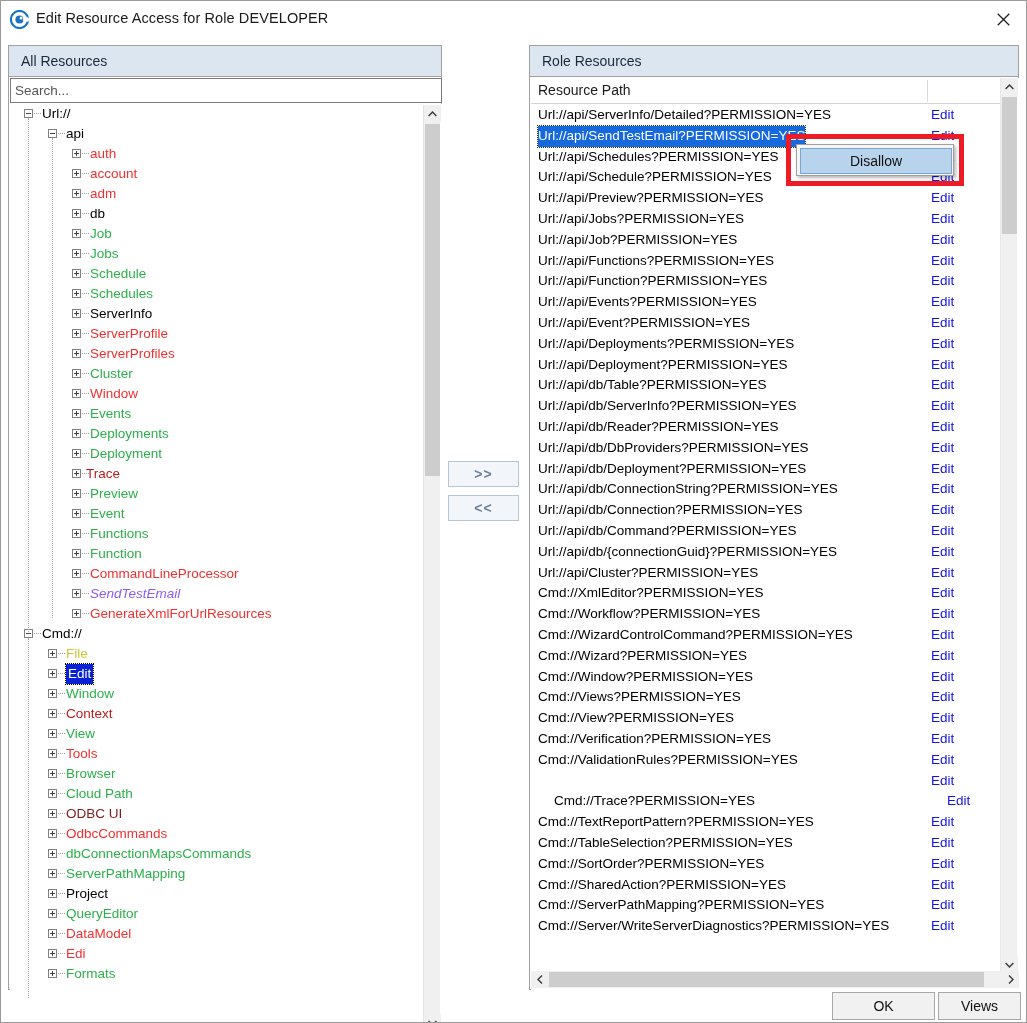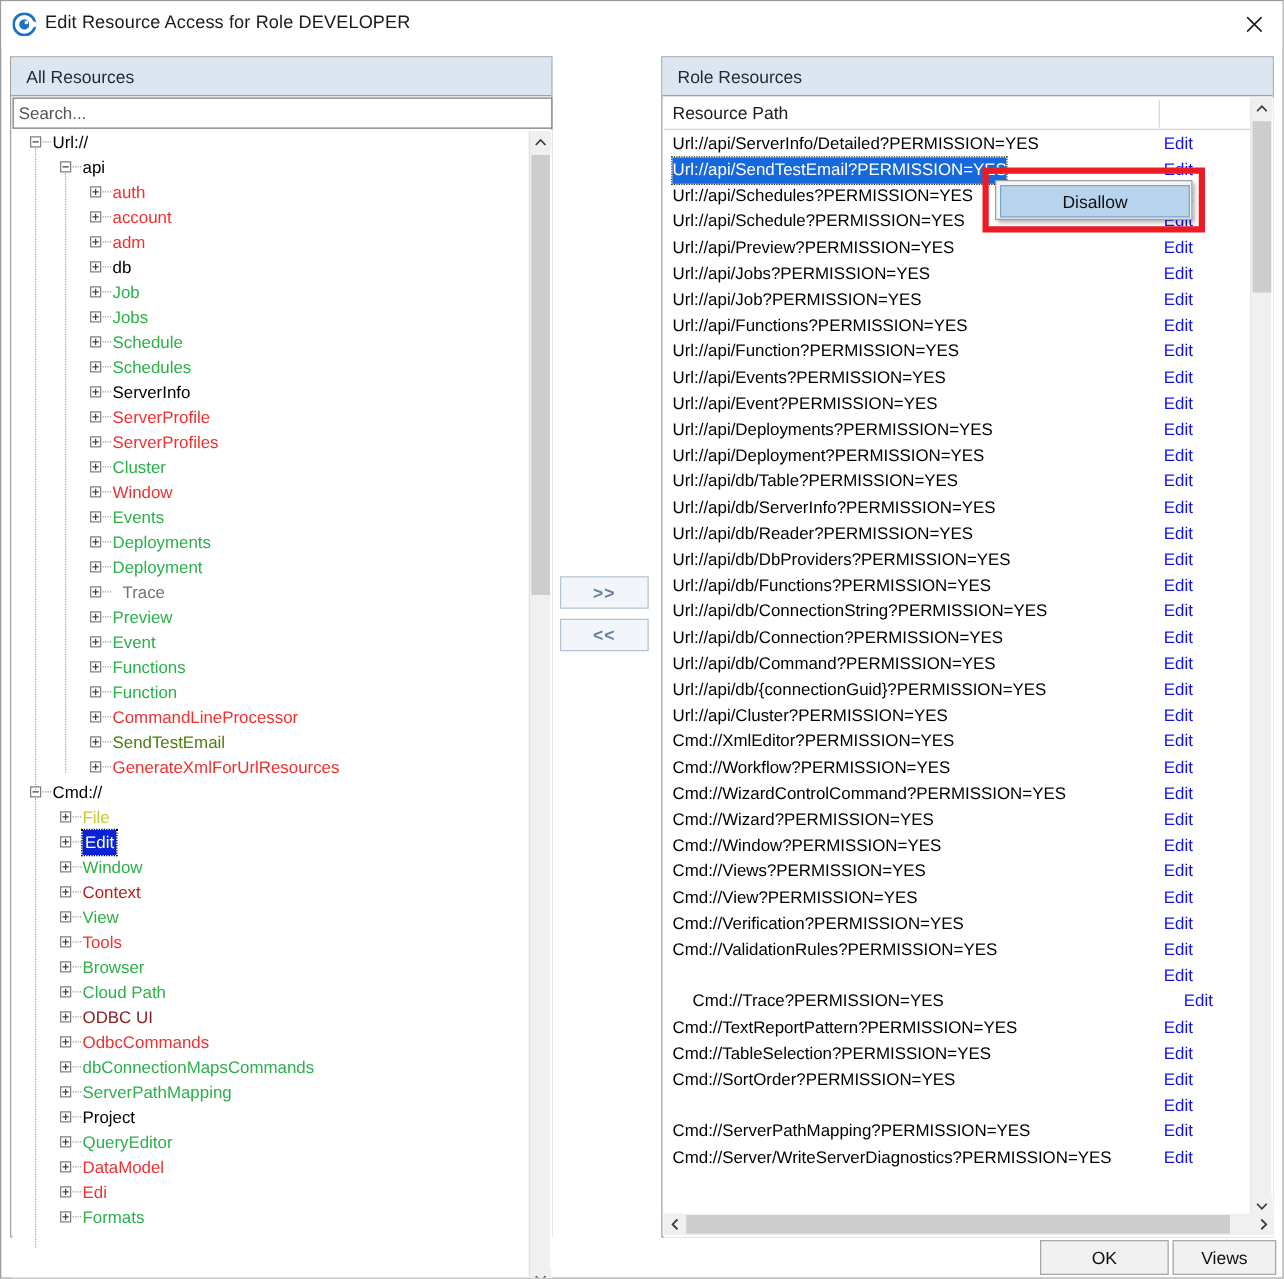--- a/index.html
+++ b/index.html
@@ -451,21 +451,21 @@
             <span class="tlabel" style="left: 80px; color: rgb(43, 176, 74);">Deployments</span>
           </div>
           <div class="tnode" style="top: 340px; left: 0px; right: 0px;">
             <span class="tbox plus" style="left: 62px;"></span>
             <span class="tdots" style="left: 72px;"></span>
             <span class="tlabel" style="left: 80px; color: rgb(43, 176, 74);">Deployment</span>
           </div>
           <div class="tnode" style="top: 360px; left: 0px; right: 0px;">
             <span class="tbox plus" style="left: 62px;"></span>
             <span class="tdots" style="left: 72px;"></span>
-            <span class="tlabel" style="left: 88px; color: #737373;">Trace</span>
+            <span class="tlabel" style="left: 76px; color: #b91c1c;">Trace</span>
           </div>
           <div class="tnode" style="top: 380px; left: 0px; right: 0px;">
             <span class="tbox plus" style="left: 62px;"></span>
             <span class="tdots" style="left: 72px;"></span>
             <span class="tlabel" style="left: 80px; color: rgb(43, 176, 74);">Preview</span>
           </div>
           <div class="tnode" style="top: 400px; left: 0px; right: 0px;">
             <span class="tbox plus" style="left: 62px;"></span>
             <span class="tdots" style="left: 72px;"></span>
             <span class="tlabel" style="left: 80px; color: rgb(43, 176, 74);">Event</span>
@@ -481,21 +481,21 @@
             <span class="tlabel" style="left: 80px; color: rgb(43, 176, 74);">Function</span>
           </div>
           <div class="tnode" style="top: 460px; left: 0px; right: 0px; padding-left: 45px;">
             <span class="tbox plus" style="left: 62px;"></span>
             <span class="tdots" style="left: 72px;"></span>
             <span class="tlabel" style="left: 80px; color: rgb(240, 48, 48);">CommandLineProcessor</span>
           </div>
           <div class="tnode" style="top: 480px; left: 0px; right: 0px;">
             <span class="tbox plus" style="left: 62px;"></span>
             <span class="tdots" style="left: 72px;"></span>
-            <span class="tlabel" style="left: 80px; color: #4d7c0f;">SendTestEmail</span>
+            <span class="tlabel" style="left: 80px; color: #8b5cf6; font-style: italic;">SendTestEmail</span>
           </div>
           <div class="tnode" style="top: 500px; left: 0px; right: 0px;">
             <span class="tbox plus" style="left: 62px;"></span>
             <span class="tdots" style="left: 72px;"></span>
             <span class="tlabel" style="left: 80px; color: rgb(240, 48, 48);">GenerateXmlForUrlResources</span>
           </div>
           <div class="tnode" style="top: 520px; left: 0px; right: 0px;">
             <span class="tbox" style="left: 14px;"></span>
             <span class="tdots" style="left: 24px;"></span>
             <span class="tlabel" style="left: 32px; color: rgb(0, 0, 0);">Cmd://</span>
@@ -680,21 +680,21 @@
           </div>
           <div class="grow" style="top: 339px;">
             <span class="gpath">Url://api/db/Reader?PERMISSION=YES</span>
             <span class="gedit">Edit</span>
           </div>
           <div class="grow" style="top: 359.8px;">
             <span class="gpath">Url://api/db/DbProviders?PERMISSION=YES</span>
             <span class="gedit">Edit</span>
           </div>
           <div class="grow" style="top: 380.6px;">
-            <span class="gpath">Url://api/db/Functions?PERMISSION=YES</span>
+            <span class="gpath">Url://api/db/Deployment?PERMISSION=YES</span>
             <span class="gedit">Edit</span>
           </div>
           <div class="grow" style="top: 401.4px;">
             <span class="gpath">Url://api/db/ConnectionString?PERMISSION=YES</span>
             <span class="gedit">Edit</span>
           </div>
           <div class="grow" style="top: 422.2px;">
             <span class="gpath">Url://api/db/Connection?PERMISSION=YES</span>
             <span class="gedit">Edit</span>
           </div>
@@ -759,20 +759,21 @@
           </div>
           <div class="grow" style="top: 755px;">
             <span class="gpath">Cmd://TableSelection?PERMISSION=YES</span>
             <span class="gedit">Edit</span>
           </div>
           <div class="grow" style="top: 775.8px;">
             <span class="gpath">Cmd://SortOrder?PERMISSION=YES</span>
             <span class="gedit">Edit</span>
           </div>
           <div class="grow" style="top: 796.6px;">
+            <span class="gpath">Cmd://SharedAction?PERMISSION=YES</span>
             <span class="gedit">Edit</span>
           </div>
           <div class="grow" style="top: 817.4px;">
             <span class="gpath">Cmd://ServerPathMapping?PERMISSION=YES</span>
             <span class="gedit">Edit</span>
           </div>
           <div class="grow" style="top: 838.2px;">
             <span class="gpath">Cmd://Server/WriteServerDiagnostics?PERMISSION=YES</span>
             <span class="gedit">Edit</span>
           </div>

